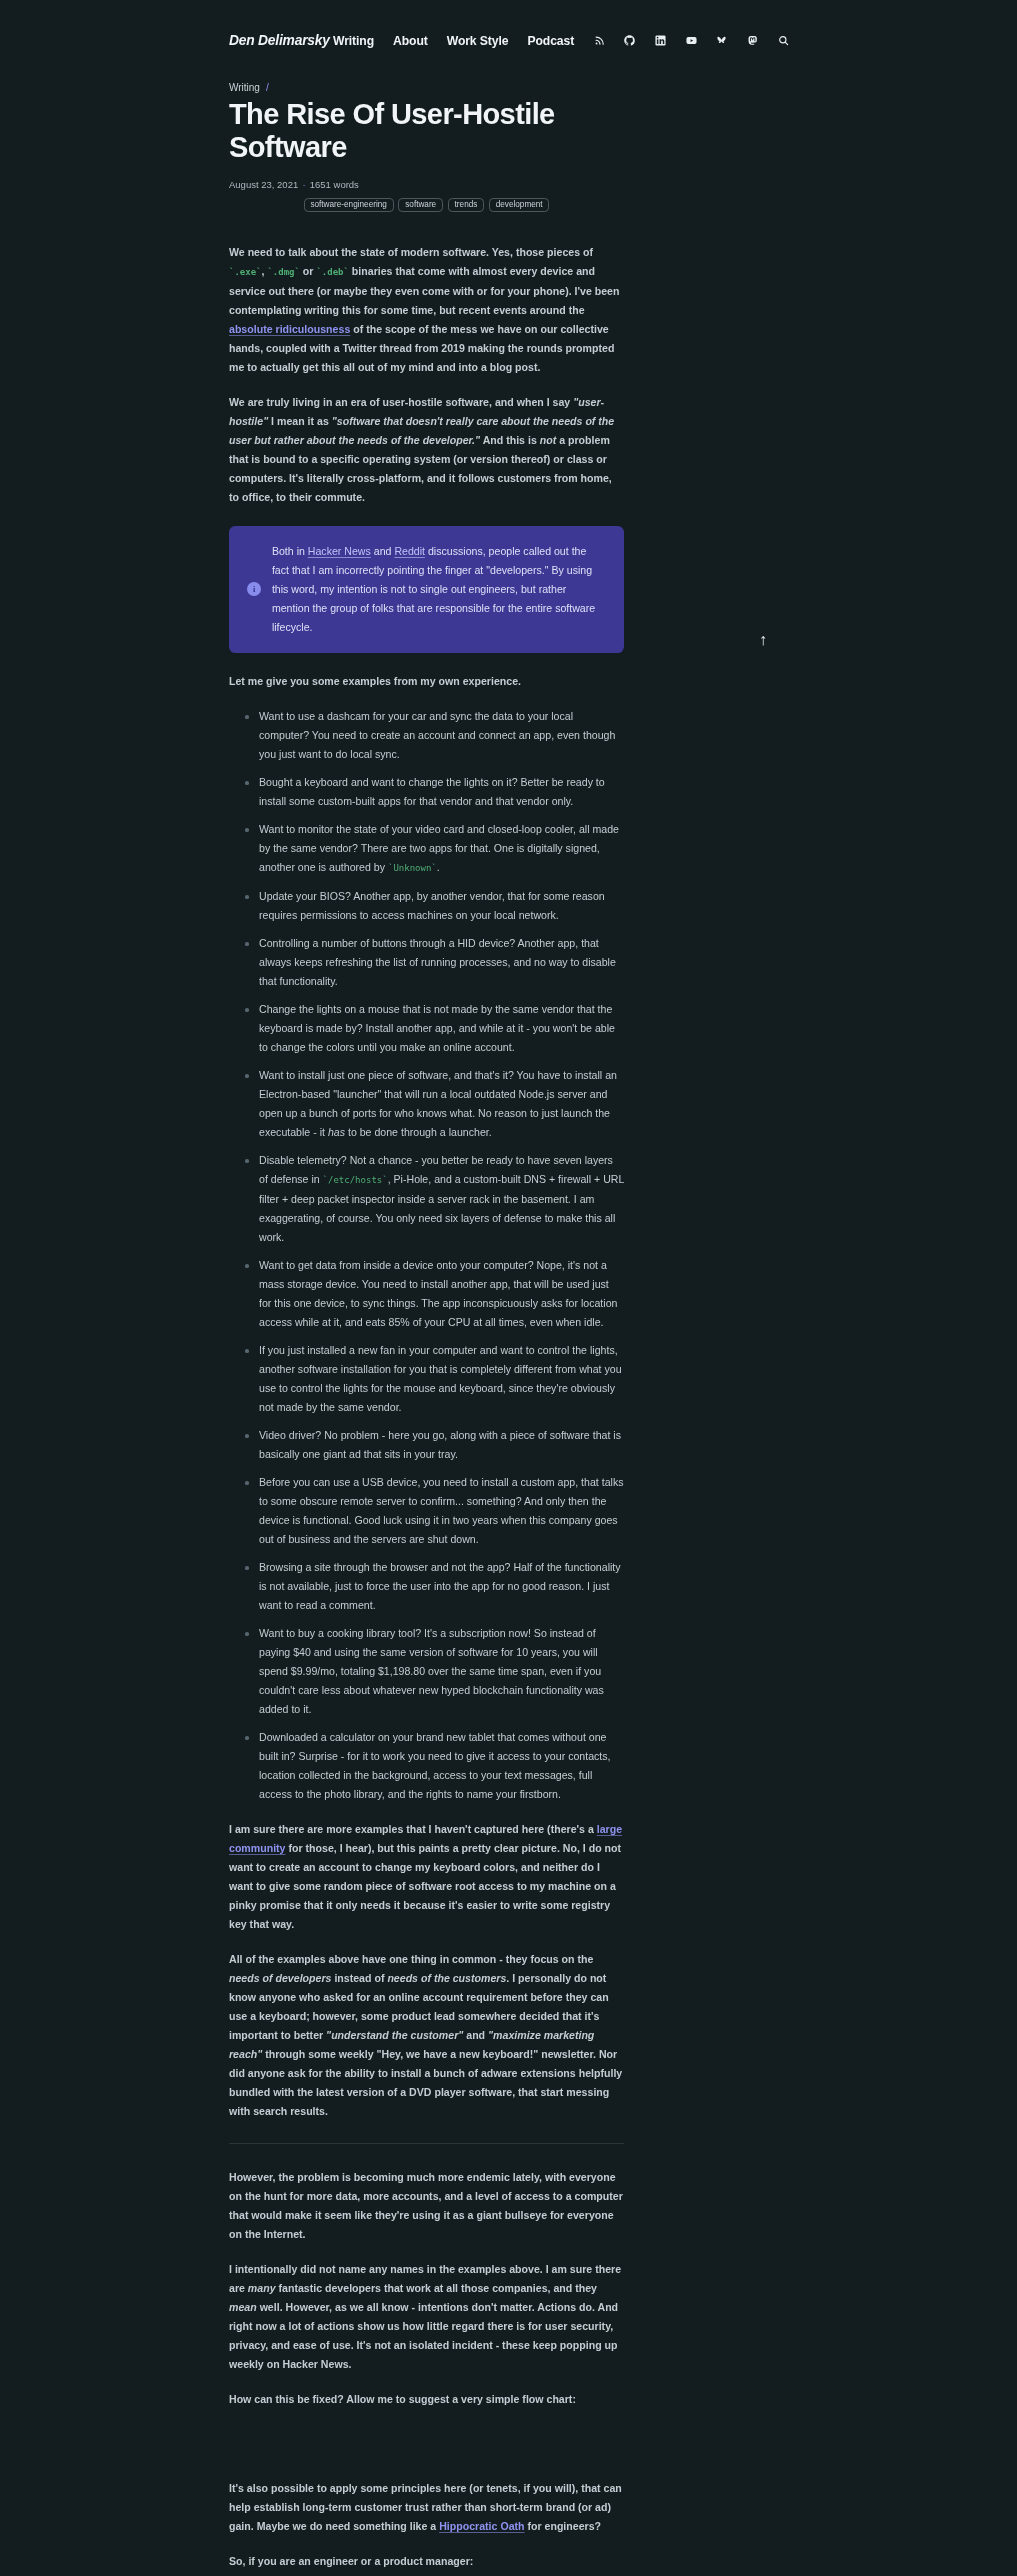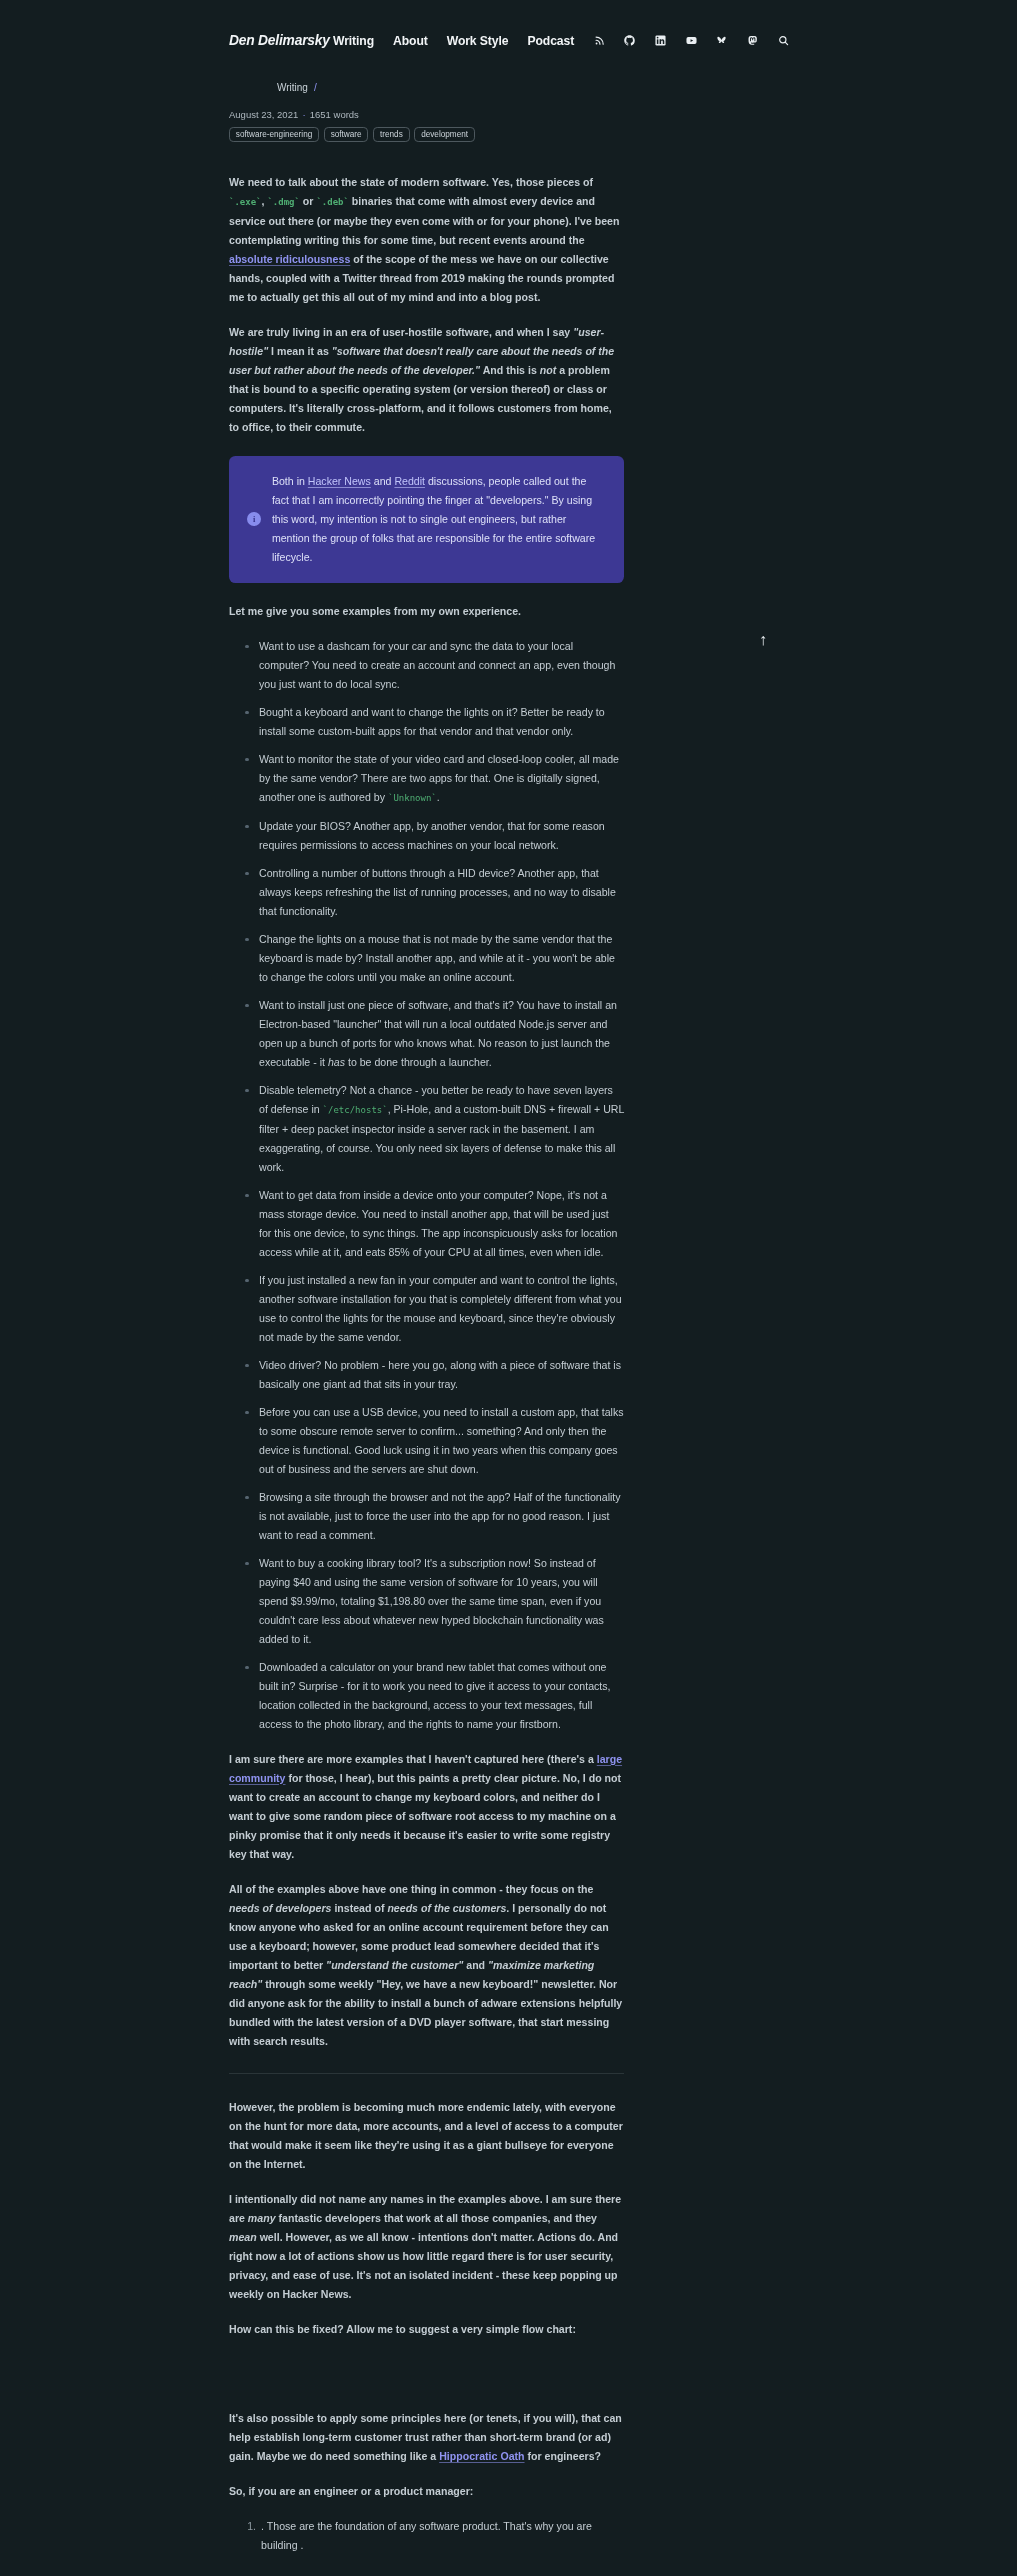--- a/index.html
+++ b/index.html
@@ -9,28 +9,28 @@
   
   .site-header{display:flex;justify-content:space-between;align-items:center;}
   .brand{font-size:13.8px;font-weight:700;color:#f2f5f7;text-decoration:none;letter-spacing:-0.2px;font-style:italic;}
   .main-nav{display:flex;align-items:center;gap:19px;}
   .main-nav a.navlink{font-size:12.2px;font-weight:700;color:#f2f5f7;text-decoration:none;letter-spacing:-0.1px;}
   .hicon{display:inline-flex;width:11.7px;height:11.7px;align-items:center;justify-content:center;cursor:pointer;}
   .hicon svg{width:11px;height:11px;fill:#e9eef1;}
   .hicon svg .stroke{fill:none;stroke:#e9eef1;stroke-width:2.6;stroke-linecap:round;}
   
   .content{width:395px;}
-  .breadcrumb{margin-top:34px;font-size:10px;margin-left:48px;}
+  .breadcrumb{margin-top:34px;font-size:10px;}
   .breadcrumb a{color:#c9d2d8;text-decoration:none;}
   .breadcrumb .slash{color:#8f93f0;margin-left:3.2px;}
   h1.title{margin:5.3px 0 0 0;font-size:29px;line-height:1.12;font-weight:700;
            color:#f2f5f7;letter-spacing:-0.6px;}
   .meta{margin-top:16px;font-size:9.5px;color:#aeb8bf;}
   .meta .dot{color:#8f93f0;margin:0 4.2px;}
-  .tags{margin-top:7.4px;display:flex;gap:4.8px;}
+  .tags{margin-top:7.4px;display:flex;gap:4.8px;justify-content:center;}
   .tag{border:0.8px solid #4d585e;border-radius:4.2px;padding:1.6px 5.8px;font-size:8.2px;
        color:#ccd4da;text-decoration:none;display:inline-block;}
   
   article{display:block;margin-top:31px;font-size:10.6px;line-height:19px;}
   article p.para{margin:0 0 16px 0;font-weight:bold;}
   em{font-style:italic;}
   .lnk{color:#8f93f0;text-decoration:underline;text-decoration-color:rgba(143,147,240,.55);
        text-underline-offset:1.6px;cursor:pointer;}
   code.inline-code{font-family:"DejaVu Sans Mono",monospace;color:#4fae73;font-size:9px;}
   .callout{background:#3d3894;border-radius:6.4px;padding:16px 18px;margin:19px 0;
@@ -109,20 +109,21 @@
             </svg>
         </span>
       </nav>
     </header>
 
     <main class="content">
       <div class="breadcrumb">
         <a>Writing</a>
         <span class="slash">/</span>
       </div>
+      <h1 class="title">The Rise Of User-Hostile Software</h1>
       <div class="meta">
         <span>August 23, 2021</span><span class="dot">·</span><span>1651 words</span>
       </div>
       <div class="tags">
         <a class="tag">software-engineering</a>
         <a class="tag">software</a>
         <a class="tag">trends</a>
         <a class="tag">development</a>
       </div>
 

